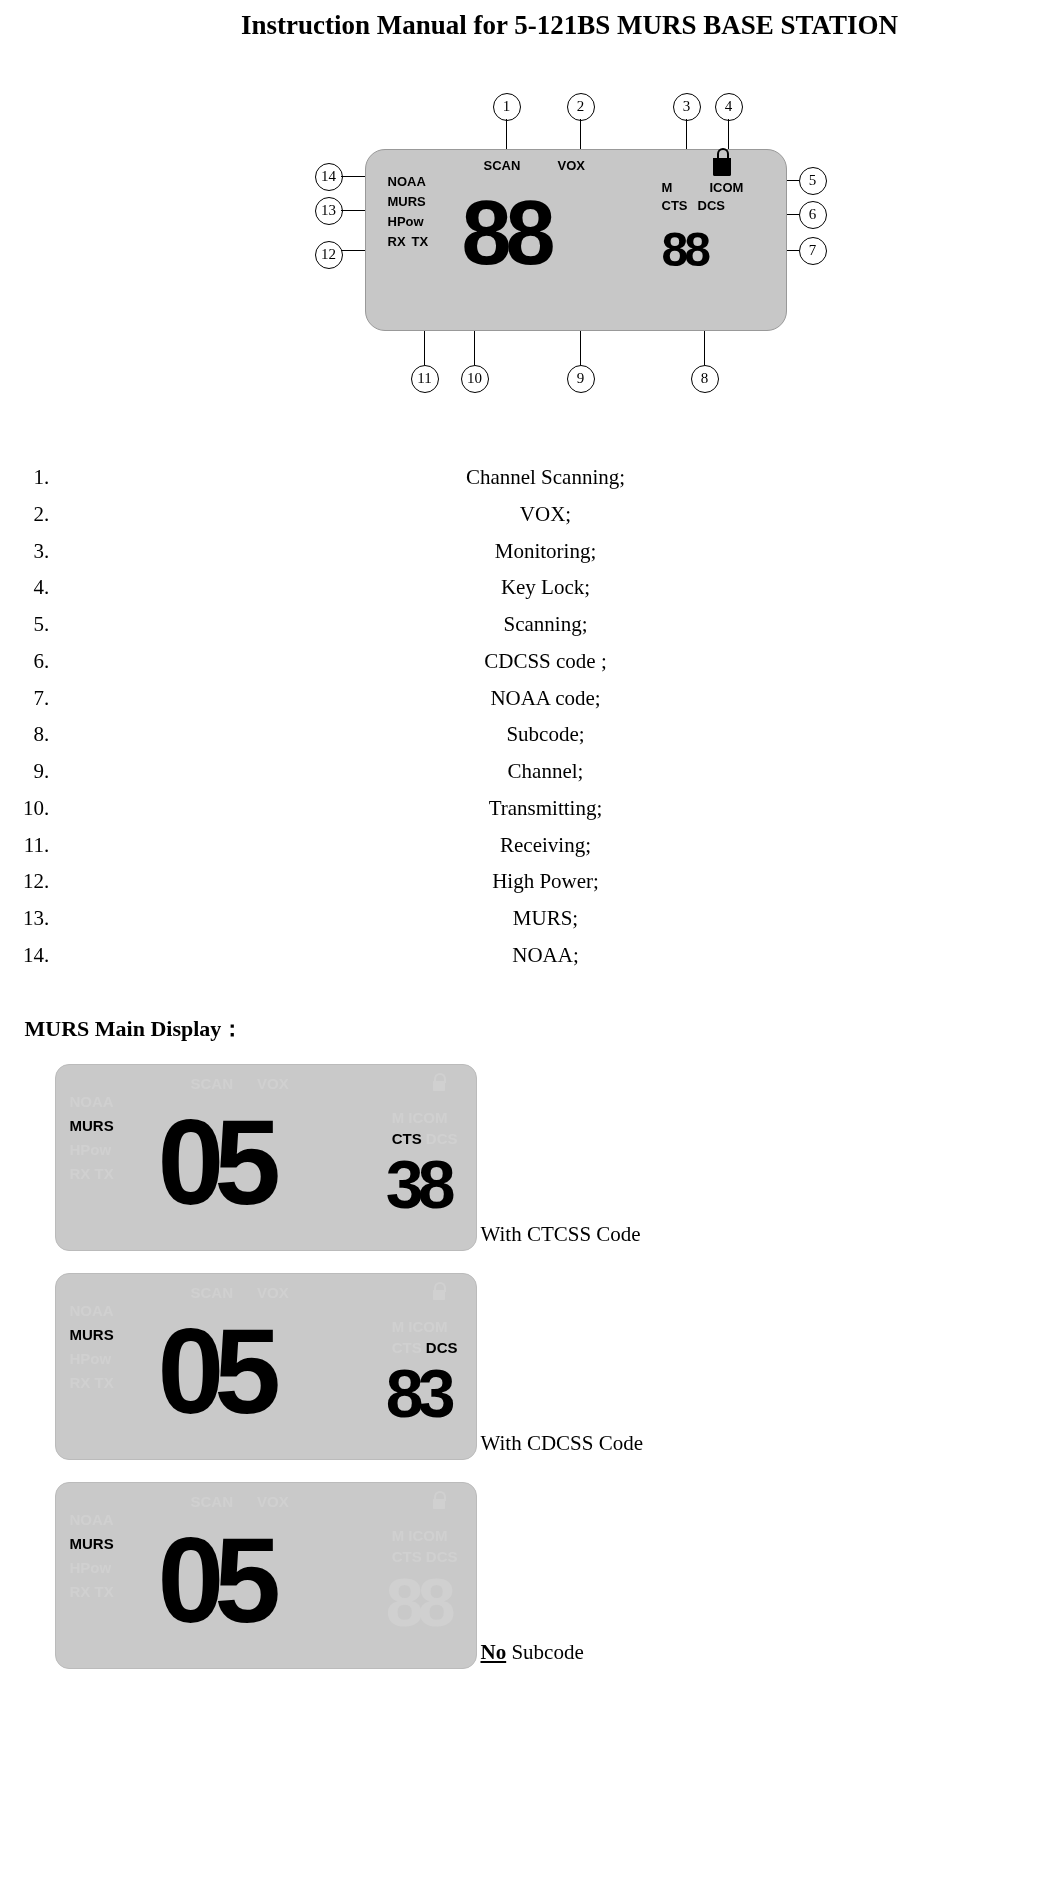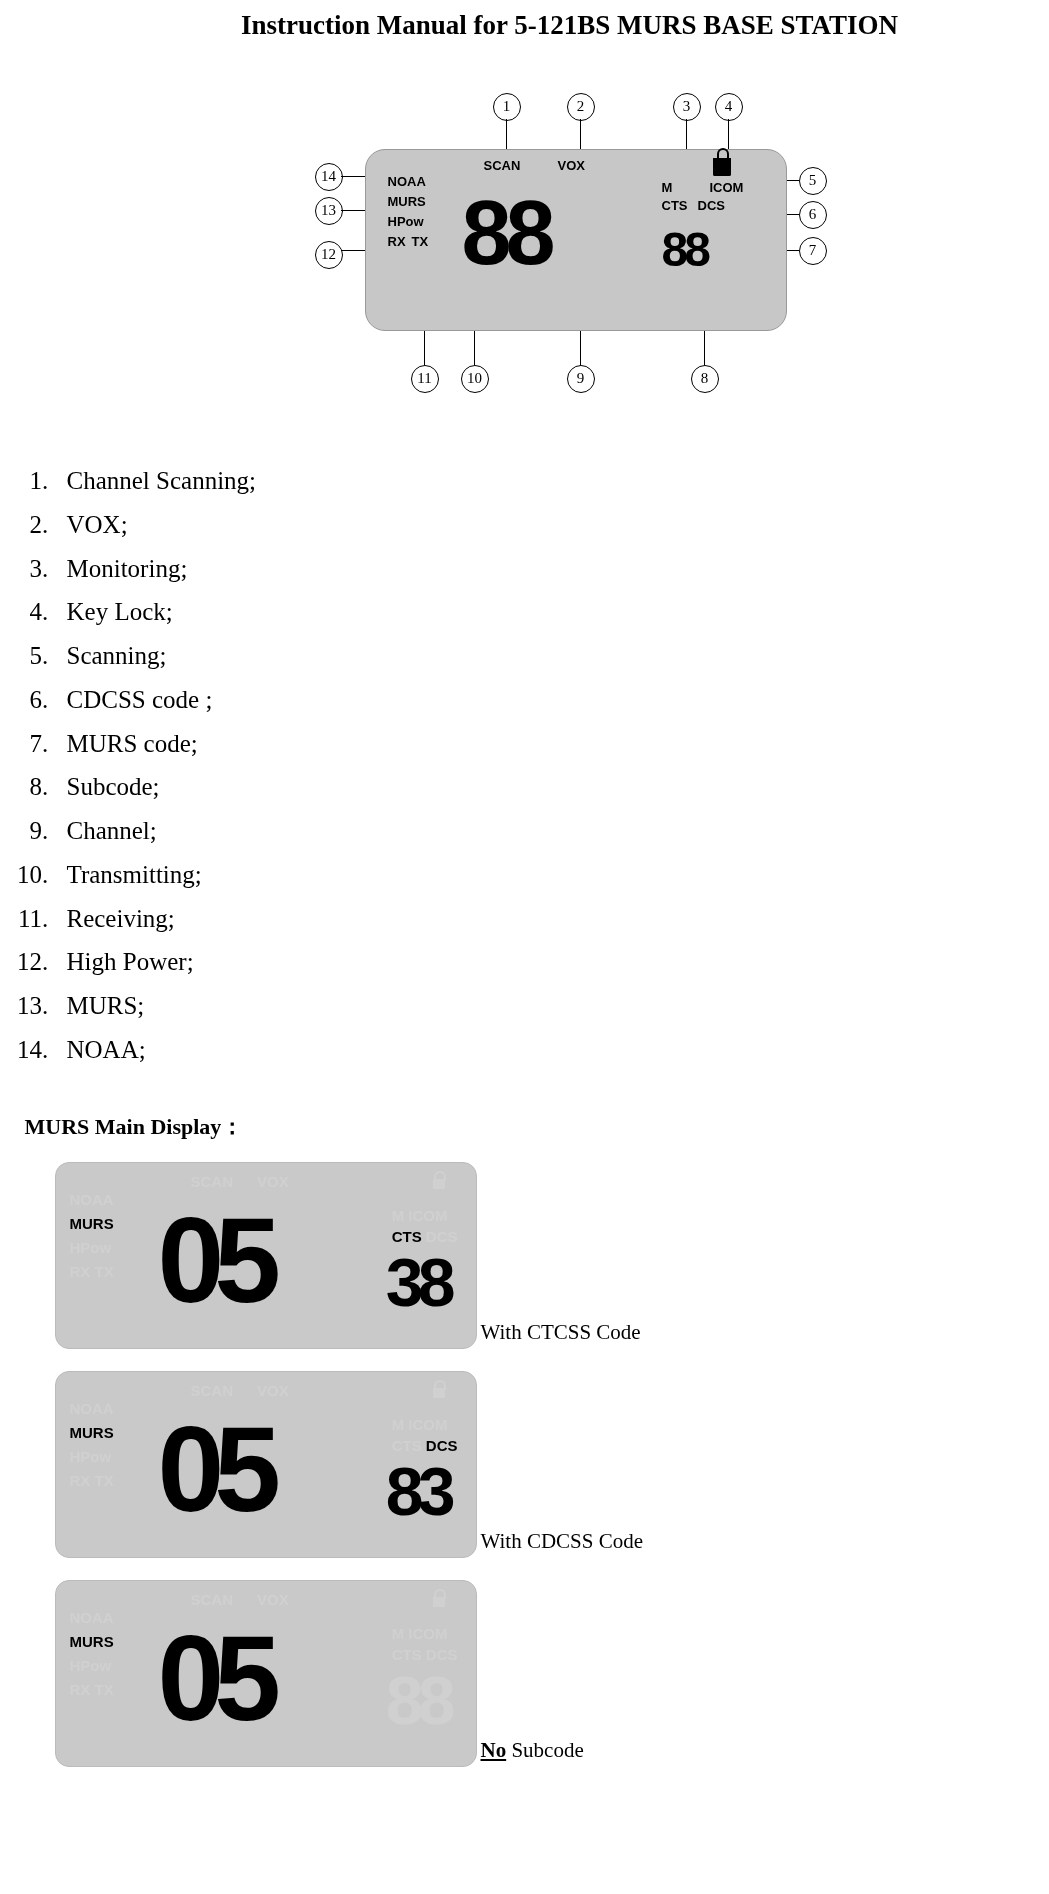--- a/index.html
+++ b/index.html
@@ -117,23 +117,24 @@
       position: absolute;
       background: #000;
     }
     
     ol.items {
       list-style: decimal;
       padding: 0 0 0 30px;
       margin: 10px 0 40px 0;
     }
     ol.items li {
-      font-size: 25px;
+      font-size: 21px;
       line-height: 1.75;
       padding-left: 12px;
+      text-align: center;
     }
     
     .ex-row {
       display: flex;
       align-items: flex-end;
       margin: 18px 0 22px 30px;
     }
     .mini-lcd {
       width: 420px;
       height: 185px;
@@ -282,21 +283,21 @@
     </div>
   </div>
 
   <ol class="items">
     <li>Channel Scanning;</li>
     <li>VOX;</li>
     <li>Monitoring;</li>
     <li>Key Lock;</li>
     <li>Scanning;</li>
     <li>CDCSS code ;</li>
-    <li>MURS code;</li>
+    <li>NOAA code;</li>
     <li>Subcode;</li>
     <li>Channel;</li>
     <li>Transmitting;</li>
     <li>Receiving;</li>
     <li>High Power;</li>
     <li>MURS;</li>
     <li>NOAA;</li>
   </ol>
 
   <div class="section-label">MURS Main Display：</div>

